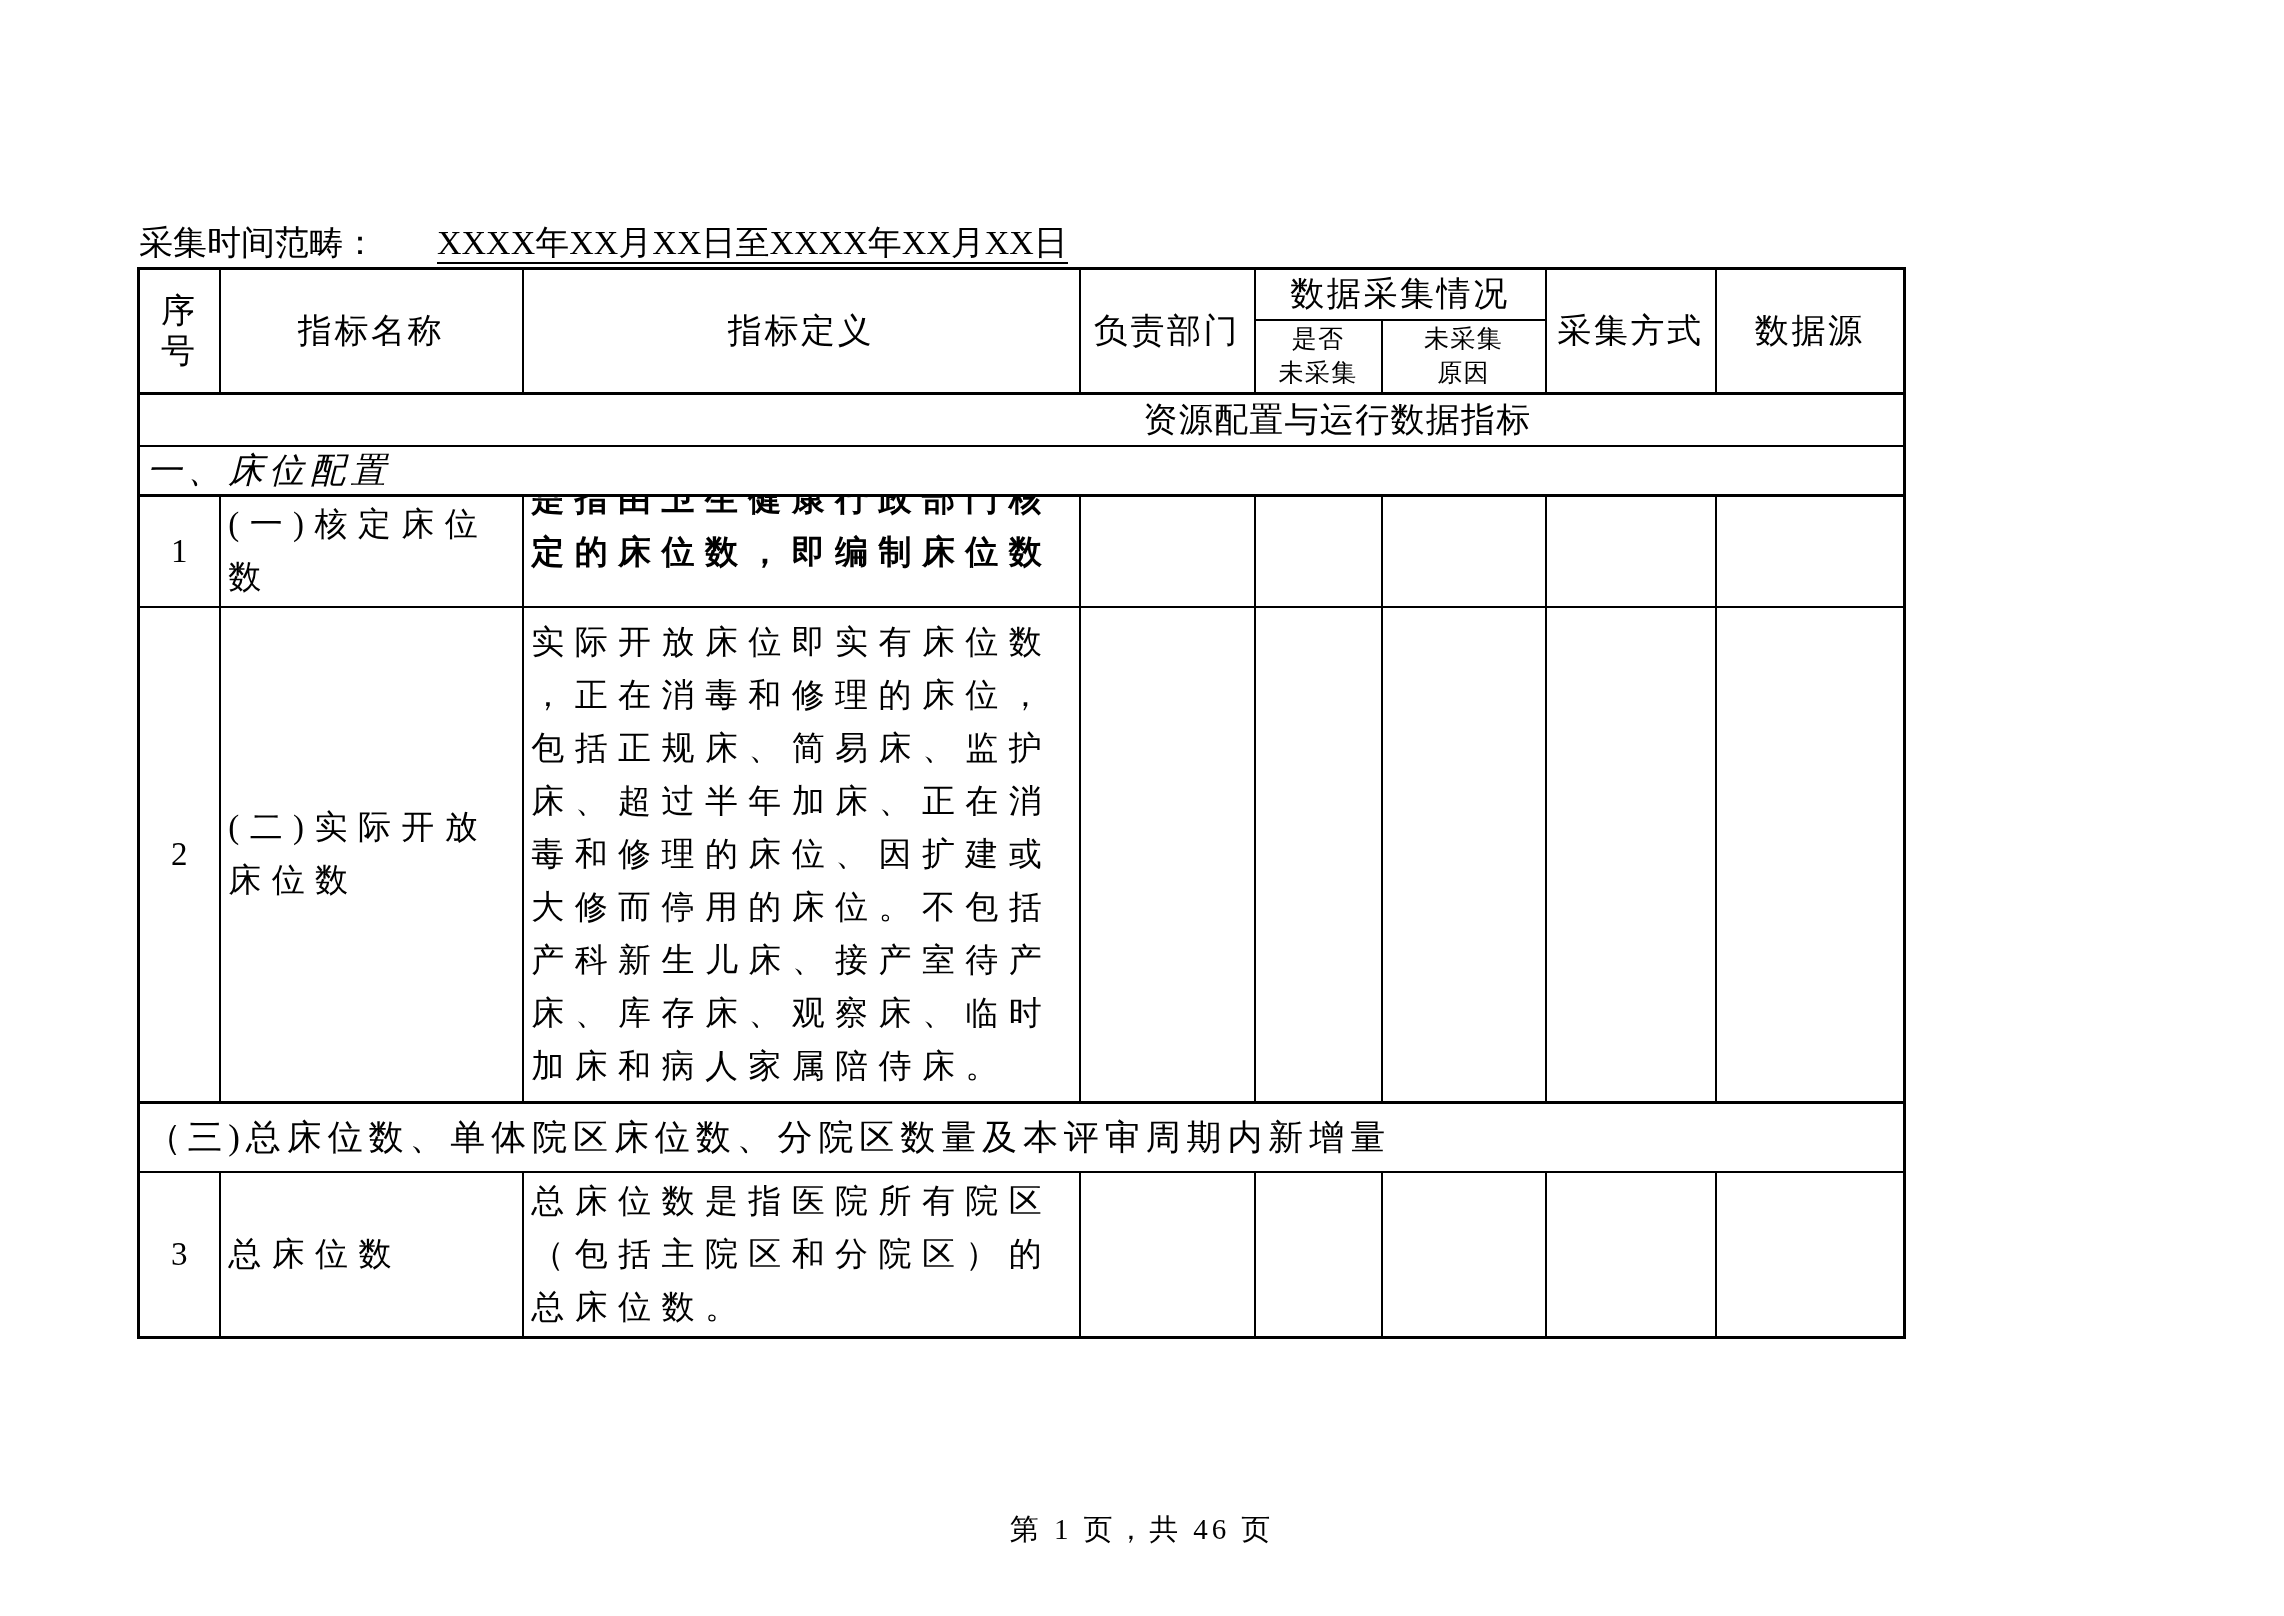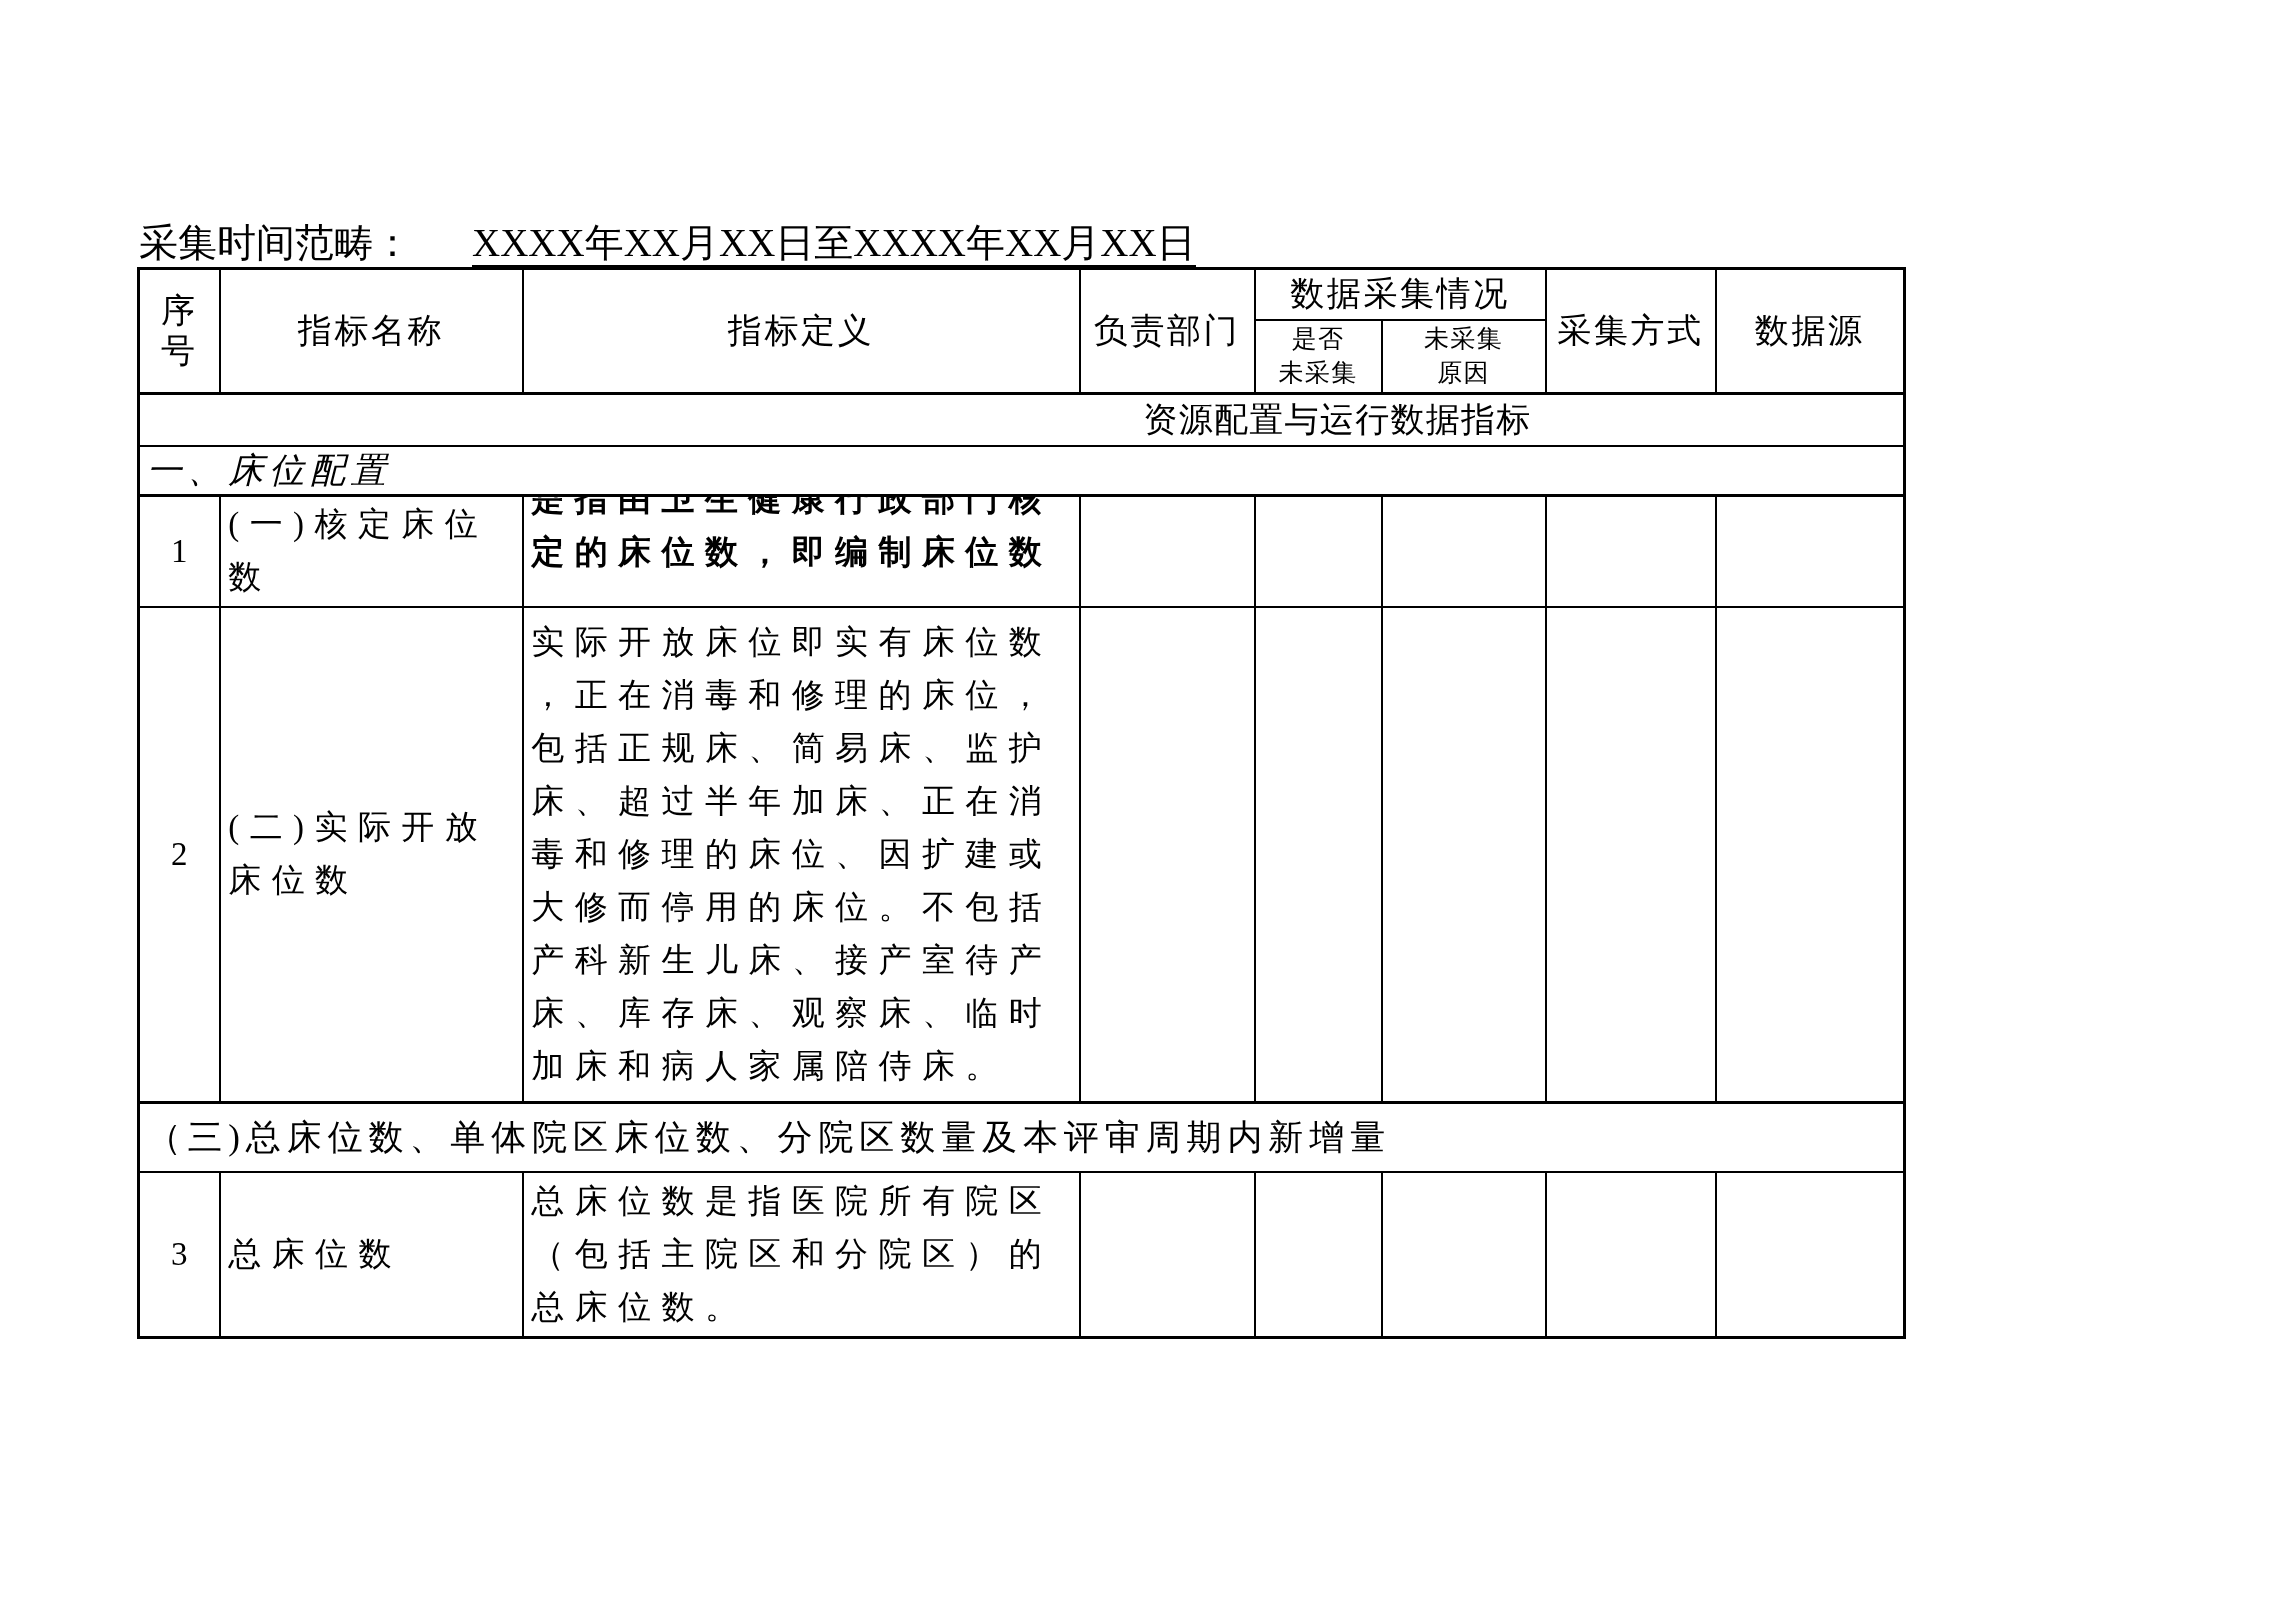--- a/index.html
+++ b/index.html
@@ -28,21 +28,21 @@
     font-weight: bold;
     border-bottom: 4.6px solid #000;
     padding-bottom: 1.3px;
   }
 
   
   .collect-line {
     position: absolute;
     left: 139px;
     top: 225px;
-    font-size: 39px;
+    font-size: 34px;
     line-height: 36px;
     white-space: nowrap;
   }
   .collect-line .c-value {
     margin-left: 60px;
     border-bottom: 2.6px solid #000;
     padding-bottom: 0.7px;
   }
 
   
@@ -215,15 +215,16 @@
       <td class="def-cell">总床位数是指医院所有院区（包括主院区和分院区）的总床位数。</td>
       <td></td>
       <td></td>
       <td></td>
       <td></td>
       <td></td>
     </tr>
   </tbody>
     </table>
 
+  <div class="footer">第 1 页，共 46 页</div>
 
 </div>
 
 
 </body></html>

